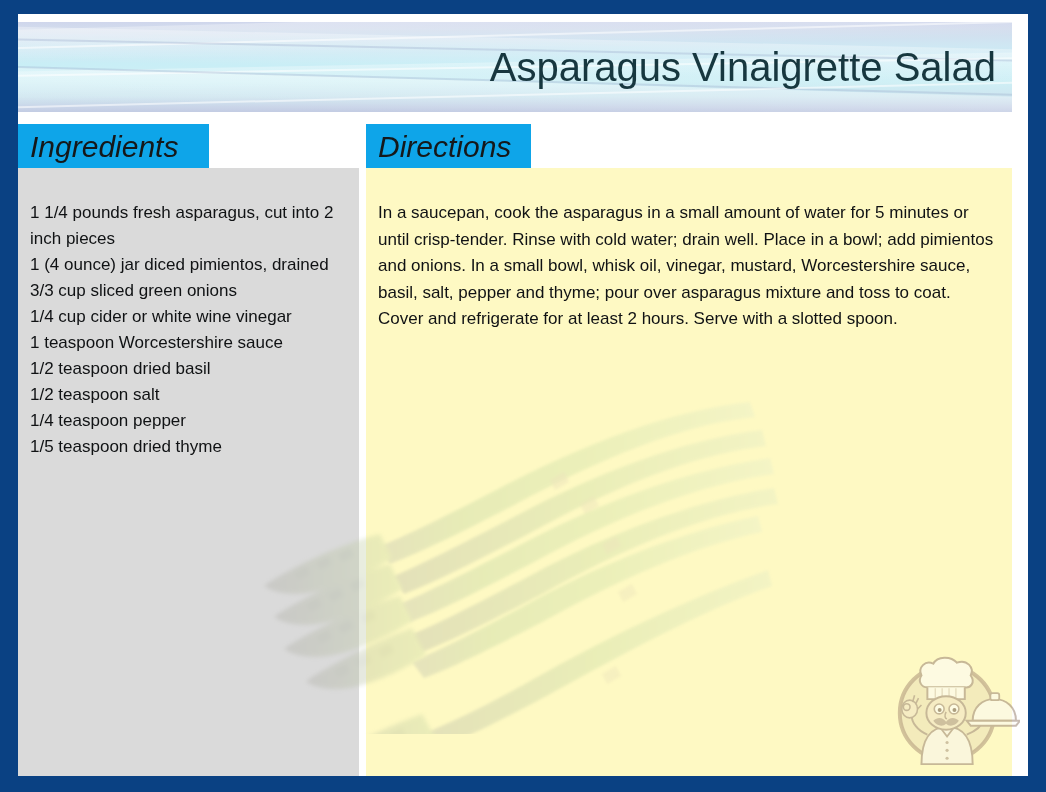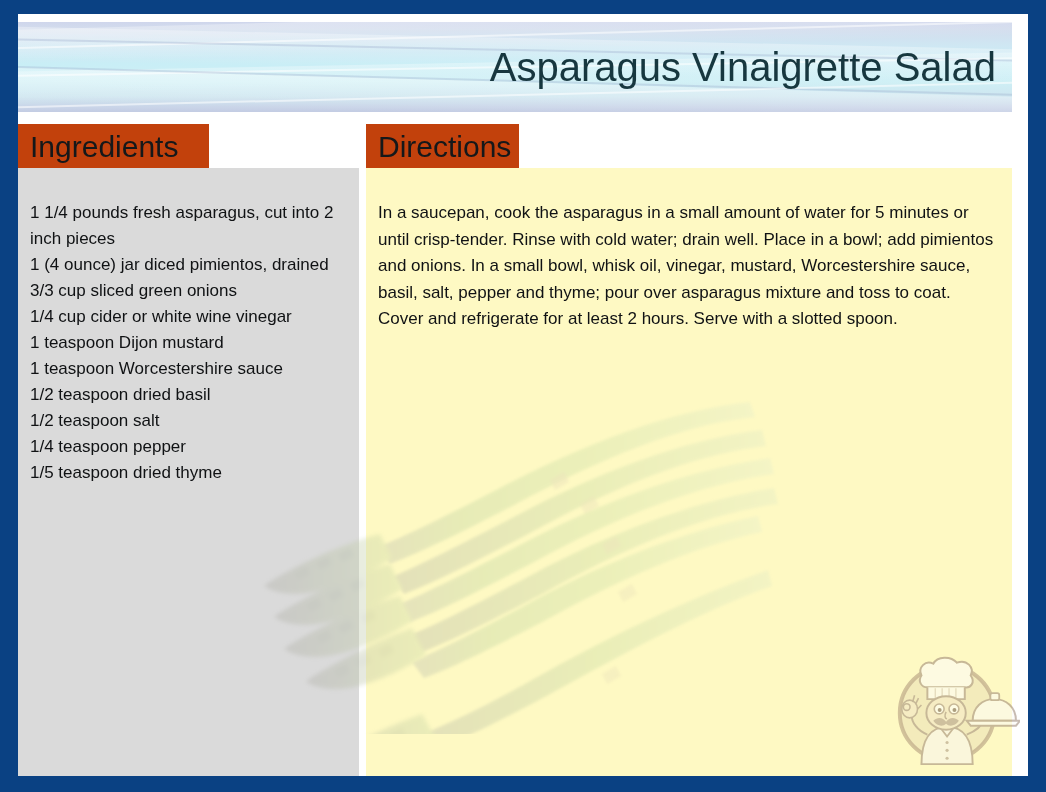--- a/index.html
+++ b/index.html
@@ -44,31 +44,32 @@
   #title{
     position:absolute;right:16px;top:50%;
     transform:translateY(-50%);
     font-size:40px;line-height:1;
     color:#17373f;
     white-space:nowrap;
   }
   
   .tab{
     position:absolute;
-    background:#c2410c;
+    background:#0ea5e9;
     height:46px;
+    font-style:italic;
   }
   .tab span{
     position:absolute;left:12px;top:50%;
     transform:translateY(-50%);
     font-size:30px;color:#15181a;line-height:1;
     white-space:nowrap;
   }
   #tab-ing{left:0px;top:110px;width:191px;}
-  #tab-dir{left:348px;top:110px;width:153px;}
+  #tab-dir{left:348px;top:110px;width:165px;}
   
   .panel{position:absolute;top:154px;height:608px;overflow:hidden;}
   #panel-ing{left:0px;width:341px;background:#dadada;}
   #panel-dir{left:348px;width:646px;background:#fef9c3;}
   .ptext{
     position:relative;z-index:3;
     padding:32px 14px 0 12px;
     font-size:17px;line-height:26px;color:#101214;
   }
   #panel-dir .ptext{padding:32px 18px 0 12px;line-height:26.5px;}
@@ -111,21 +112,20 @@
   <div class="tab" id="tab-dir">
     <span>Directions</span>
   </div>
 
   <div class="panel" id="panel-ing">
     <div class="ptext">
       <div class="ing-line">1 1/4 pounds fresh asparagus, cut into 2 inch pieces</div>
       <div class="ing-line">1 (4 ounce) jar diced pimientos, drained</div>
       <div class="ing-line">3/3 cup sliced green onions</div>
       <div class="ing-line">1/4 cup cider or white wine vinegar</div>
-      <div class="ing-line">1 teaspoon Dijon mustard</div>
       <div class="ing-line">1 teaspoon Worcestershire sauce</div>
       <div class="ing-line">1/2 teaspoon dried basil</div>
       <div class="ing-line">1/2 teaspoon salt</div>
       <div class="ing-line">1/4 teaspoon pepper</div>
       <div class="ing-line">1/5 teaspoon dried thyme</div>
     </div>
   </div>
 
   <div class="panel" id="panel-dir">
     <div class="ptext">In a saucepan, cook the asparagus in a small amount of water for 5 minutes or until crisp-tender. Rinse with cold water; drain well. Place in a bowl; add pimientos and onions. In a small bowl, whisk oil, vinegar, mustard, Worcestershire sauce, basil, salt, pepper and thyme; pour over asparagus mixture and toss to coat. Cover and refrigerate for at least 2 hours. Serve with a slotted spoon.</div>

